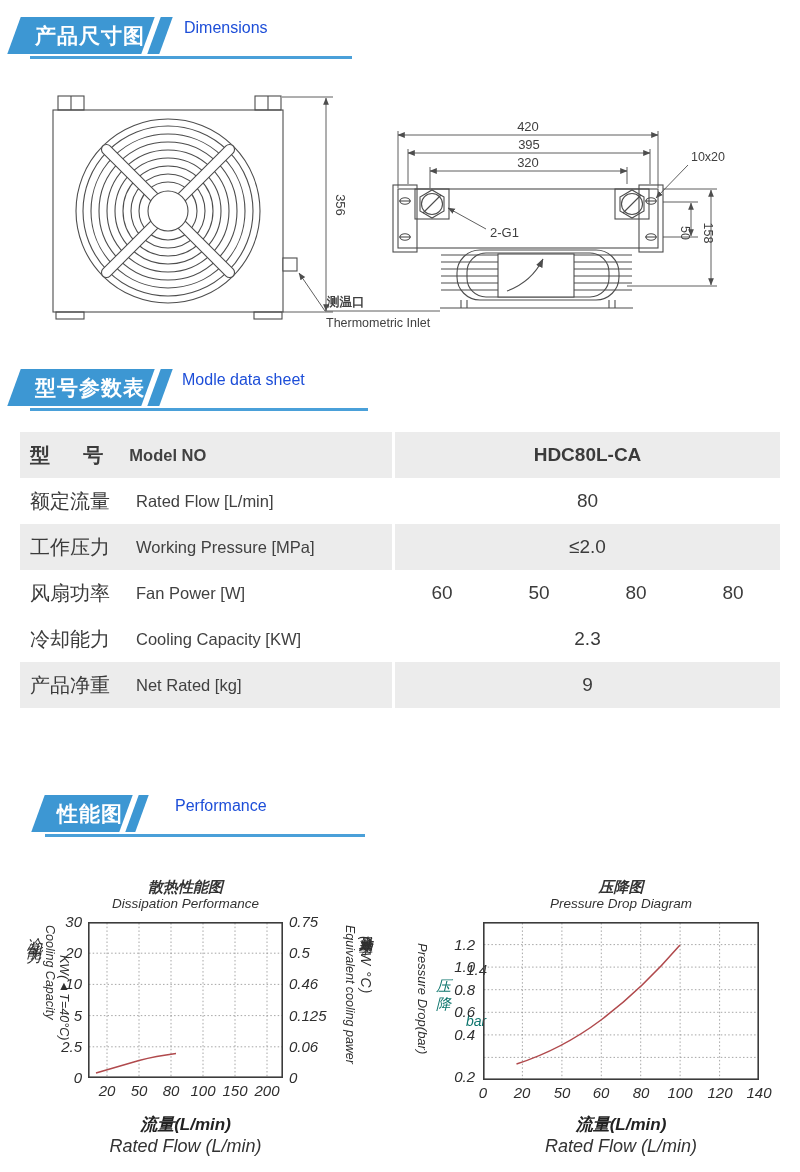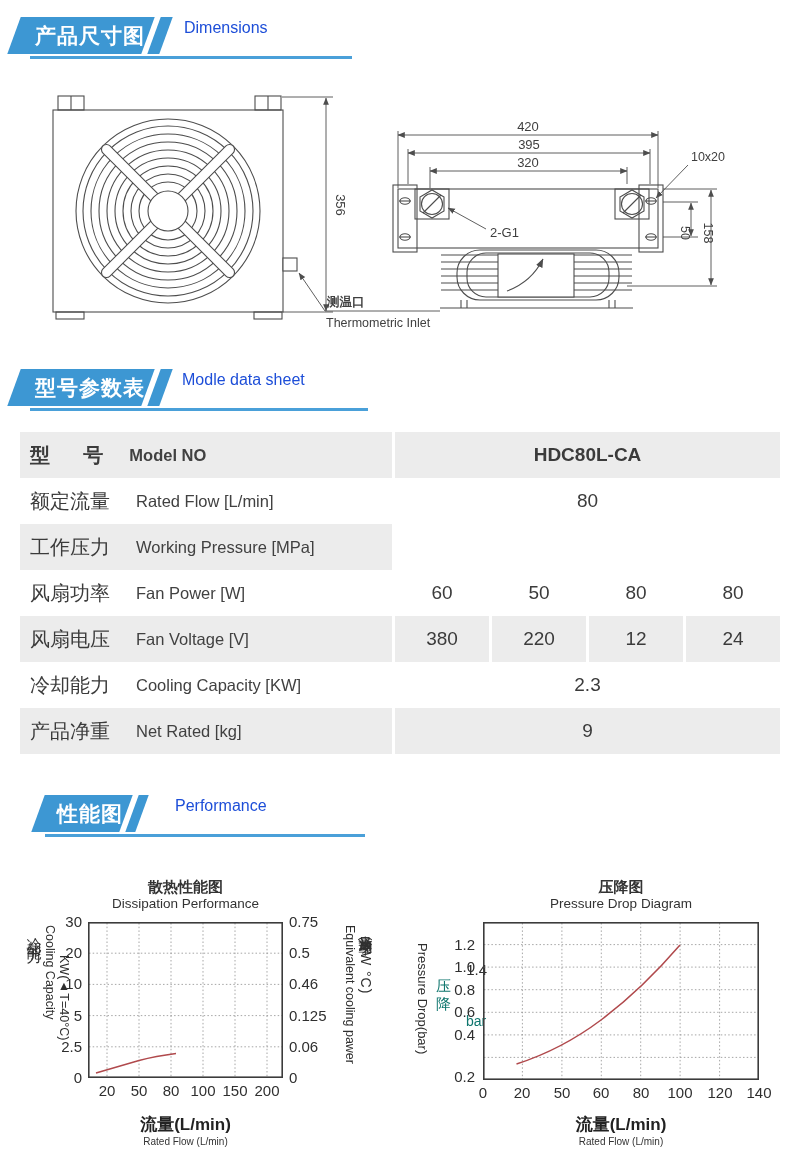--- a/index.html
+++ b/index.html
@@ -19,33 +19,33 @@
   
   #spec-table{position:absolute;left:20px;top:432px;width:760px;}
   .trow{display:flex;gap:3px;height:46px;}
   .tlbl{width:372px;flex:none;display:flex;align-items:center;padding-left:10px;box-sizing:border-box;}
   .tval{flex:1;display:flex;align-items:center;justify-content:center;font-size:19px;color:#3b3b3b;}
   .gray .tlbl,.gray .tval{background:#ececec;}
   .cn{font-size:20px;white-space:pre;color:#3b3b3b;}
   .en{font-size:16.5px;margin-left:26px;color:#414141;}
   .b{font-weight:bold;}
   
-  .chart{position:absolute;width:385px;height:295px;}
+  .chart{position:absolute;width:385px;height:295px;font-style:italic;}
   #chart-left{left:18px;top:875px;}
   #chart-right{left:403px;top:875px;}
   .ct-cn{position:absolute;text-align:center;font-size:15px;font-weight:bold;color:#333;}
   .ct-en{position:absolute;text-align:center;font-size:13.5px;color:#333;}
   .plot{position:absolute;}
   .tk{position:absolute;font-size:15px;color:#2f2f2f;}
   .tkr{text-align:right;}
   .tkc{text-align:center;}
   .vlabel{position:absolute;writing-mode:vertical-lr;text-orientation:mixed;color:#2f2f2f;}
   .vlabel span{display:block;}
   .xl-cn{position:absolute;text-align:center;font-size:17px;font-weight:bold;color:#222;}
-  .xl-en{position:absolute;text-align:center;font-size:10px;color:#333;}
+  .xl-en{position:absolute;text-align:center;font-size:18px;color:#333;}
   .stack{position:absolute;color:#0f766e;}
   .stack .zh{display:block;width:18px;word-break:break-all;font-size:15px;line-height:18px;}
   .stack .unit{display:block;font-size:14px;padding-left:30px;}
 </style>
 </head>
 <body>
 
 <div id="page">
 
   <div class="sec" style="top:17px;">
@@ -183,40 +183,31 @@
         <span class="cn">额定流量</span>
         <span class="en">Rated Flow [L/min]</span>
       </div>
       <div class="tval">80</div>
     </div>
     <div class="trow gray">
       <div class="tlbl">
         <span class="cn">工作压力</span>
         <span class="en">Working Pressure [MPa]</span>
       </div>
+      <div class="tval">≤2.0</div>
     </div>
     <div class="trow">
       <div class="tlbl">
         <span class="cn">风扇功率</span>
         <span class="en">Fan Power [W]</span>
       </div>
       <div class="tval">60</div>
       <div class="tval">50</div>
       <div class="tval">80</div>
       <div class="tval">80</div>
-    </div>
-    <div class="trow gray">
-      <div class="tlbl">
-        <span class="cn">风扇电压</span>
-        <span class="en">Fan Voltage [V]</span>
-      </div>
-      <div class="tval">380</div>
-      <div class="tval">220</div>
-      <div class="tval">12</div>
-      <div class="tval">24</div>
     </div>
     <div class="trow">
       <div class="tlbl">
         <span class="cn">冷却能力</span>
         <span class="en">Cooling Capacity [KW]</span>
       </div>
       <div class="tval">2.3</div>
     </div>
     <div class="trow gray">
       <div class="tlbl">

